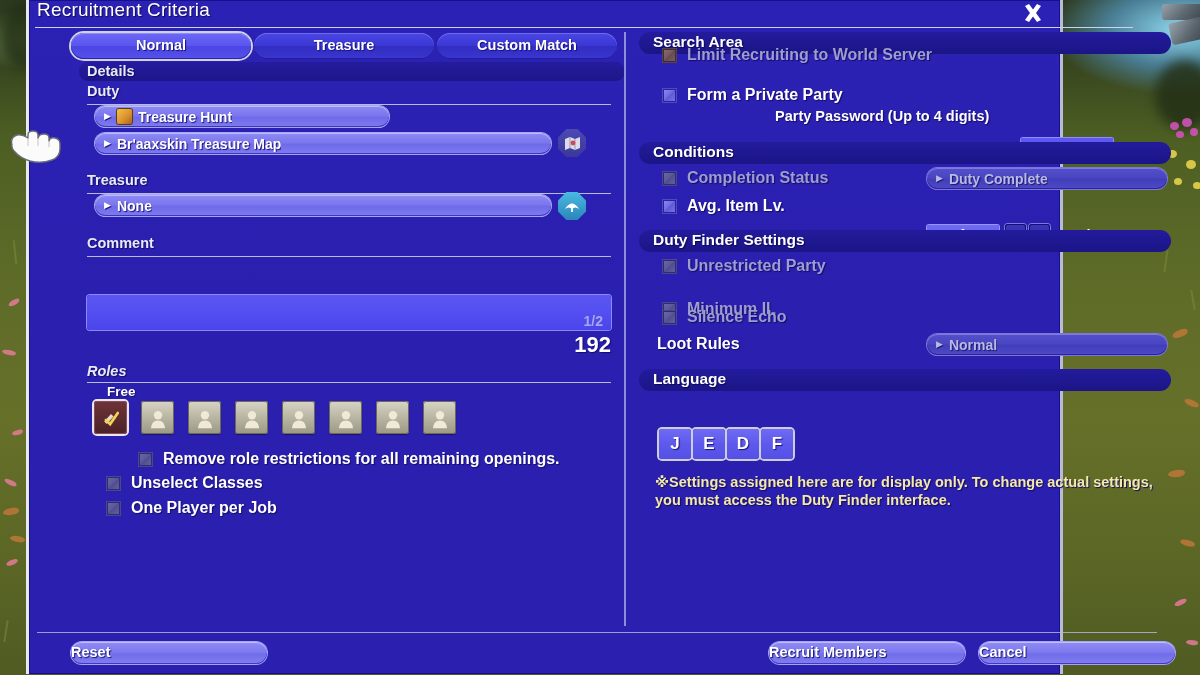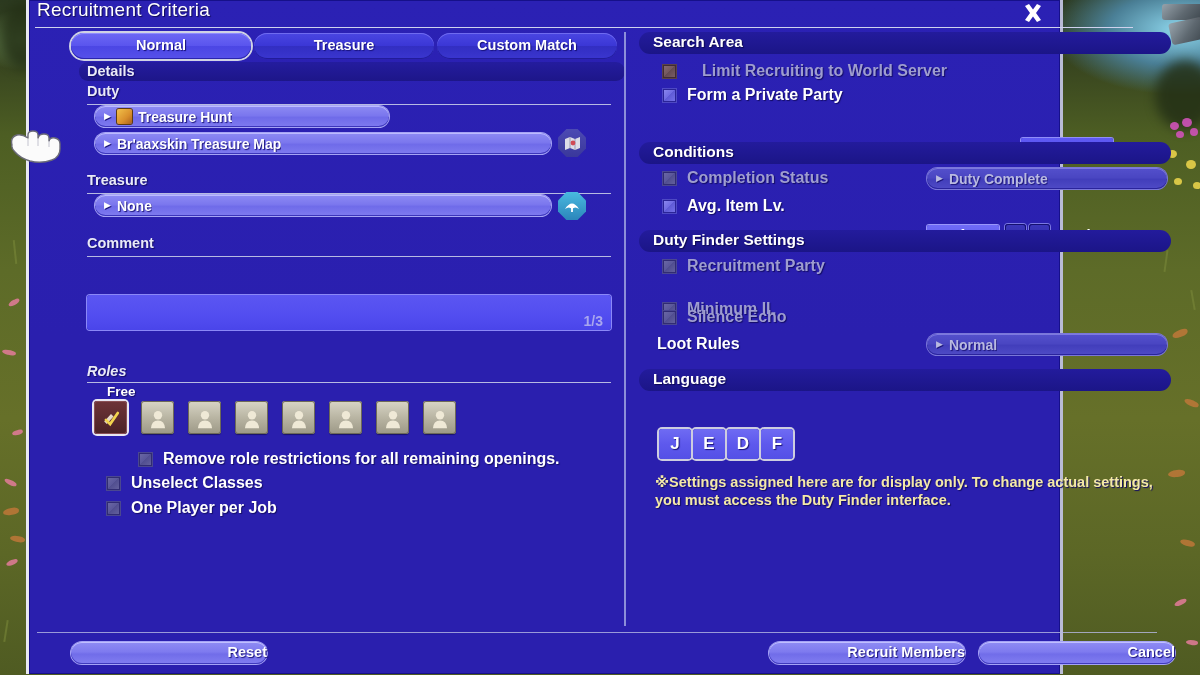--- a/index.html
+++ b/index.html
@@ -166,21 +166,21 @@
     box-shadow:0 0 0 2px #cdcde0;
     color:#ffffff;font-size:17px;font-weight:bold;text-align:center;line-height:30px;
     text-shadow:1px 1px 1px #1a1376;}
 
   #note{position:absolute;left:16px;top:443px;width:500px;color:#f4e9a8;font-size:14.5px;font-weight:bold;line-height:18px;text-shadow:1px 1px 1px #130c62;}
 
   
   #footer{position:absolute;left:0;bottom:6px;width:100%;height:36px;}
   #footer-rule{position:absolute;left:8px;top:0;width:1120px;height:1px;background:#b6b9e4;opacity:.8;}
   .fbtn{
-    position:absolute;top:10px;height:22px;border-radius:11px;text-align:right;line-height:21px;
+    position:absolute;top:10px;height:22px;border-radius:11px;text-align:left;line-height:21px;
     color:#ffffff;font-size:14.5px;font-weight:bold;cursor:pointer;
     background:linear-gradient(to bottom,#8f8cf4 0%,#7e7aef 45%,#716de9 55%,#817df1 100%);
     box-shadow:inset 0 1px 0 #c0bfff, inset 0 -1px 0 #3f3abd, 0 0 0 1px #a5a3f6;
     text-shadow:1px 1px 1px #1a1376;
   }
   #btn-reset{left:42px;width:196px;}
   #btn-recruit{left:740px;width:196px;}
   #btn-cancel{left:950px;width:196px;}
 
   
@@ -278,22 +278,23 @@
         <svg width="18" height="13" viewBox="0 0 18 13">
           <path d="M2 9 Q9 -2 16 9 Q12 6 9 9 Q6 6 2 9 Z" fill="#ffffff"></path>
           <rect x="8.1" y="7" width="1.8" height="5" fill="#ffffff"></rect>
         </svg>
       </div>
 
       <div class="grp-label" style="left:50px;top:205px;">Comment</div>
       <div class="grp-rule" style="left:50px;top:226px;width:524px;"></div>
 
       <div id="comment-box">
-        <span id="comment-page">1/3</span>
-      </div>
+        <span id="comment-page">1/2</span>
+      </div>
+      <div id="comment-count">192</div>
 
       <div class="grp-label" style="left:50px;top:333px;font-style:italic;">Roles</div>
       <div class="grp-rule" style="left:50px;top:352px;width:524px;"></div>
       <div id="free-label">Free</div>
 
       <div id="role-row">
         <div class="role free">
           <svg class="bust" viewBox="0 0 20 20" width="22" height="22">
             <path d="M2 13 L10 4 L13 7 L5 16 Z" fill="#e6d9c8"></path>
             <path d="M3 17 L16 3 L18 5 L5 19 Z" fill="#f0d85a" opacity="0"></path>
@@ -358,28 +359,29 @@
       </div>
     </div>
 
     <div id="divider"></div>
 
     <div id="rightcol">
 
       <div class="sec-head" style="top:2px;"></div>
       <div class="sec-title" style="top:3px;">Search Area</div>
 
-      <div class="chk-row" style="left:24px;top:32px;gap:15px;">
+      <div class="chk-row" style="left:24px;top:16px;">
         <span class="chkbox dis"></span>
         <span class="chk-lbl dim">Limit Recruiting to World Server</span>
       </div>
       <div class="chk-row" style="left:24px;top:56px;">
         <span class="chkbox"></span>
         <span class="chk-lbl">Form a Private Party</span>
       </div>
+      <div class="rlabel" style="left:136px;top:78px;font-size:14.5px;">Party Password (Up to 4 digits)</div>
       <div id="pw-field"></div>
 
       <div class="sec-head" style="top:112px;"></div>
       <div class="sec-title" style="top:113px;">Conditions</div>
 
       <div class="chk-row" style="left:24px;top:139px;">
         <span class="chkbox dis2"></span>
         <span class="chk-lbl dim">Completion Status</span>
       </div>
       <div class="pill dark" style="left:288px;top:138px;width:240px;">
@@ -394,21 +396,21 @@
       <div id="ilv-field">1</div>
       <div class="stepper" style="left:366px;">+</div>
       <div class="stepper" style="left:390px;">−</div>
       <div class="rlabel" style="left:418px;top:196px;font-size:15px;">or Above</div>
 
       <div class="sec-head" style="top:200px;"></div>
       <div class="sec-title" style="top:201px;">Duty Finder Settings</div>
 
       <div class="chk-row" style="left:24px;top:227px;">
         <span class="chkbox dis2"></span>
-        <span class="chk-lbl dim">Recruitment Party</span>
+        <span class="chk-lbl dim">Unrestricted Party</span>
       </div>
       <div class="chk-row" style="left:24px;top:270px;">
         <span class="chkbox dis2"></span>
         <span class="chk-lbl dim">Minimum IL</span>
       </div>
       <div class="chk-row" style="left:24px;top:278px;">
         <span class="chkbox dis2"></span>
         <span class="chk-lbl dim">Silence Echo</span>
       </div>
 

